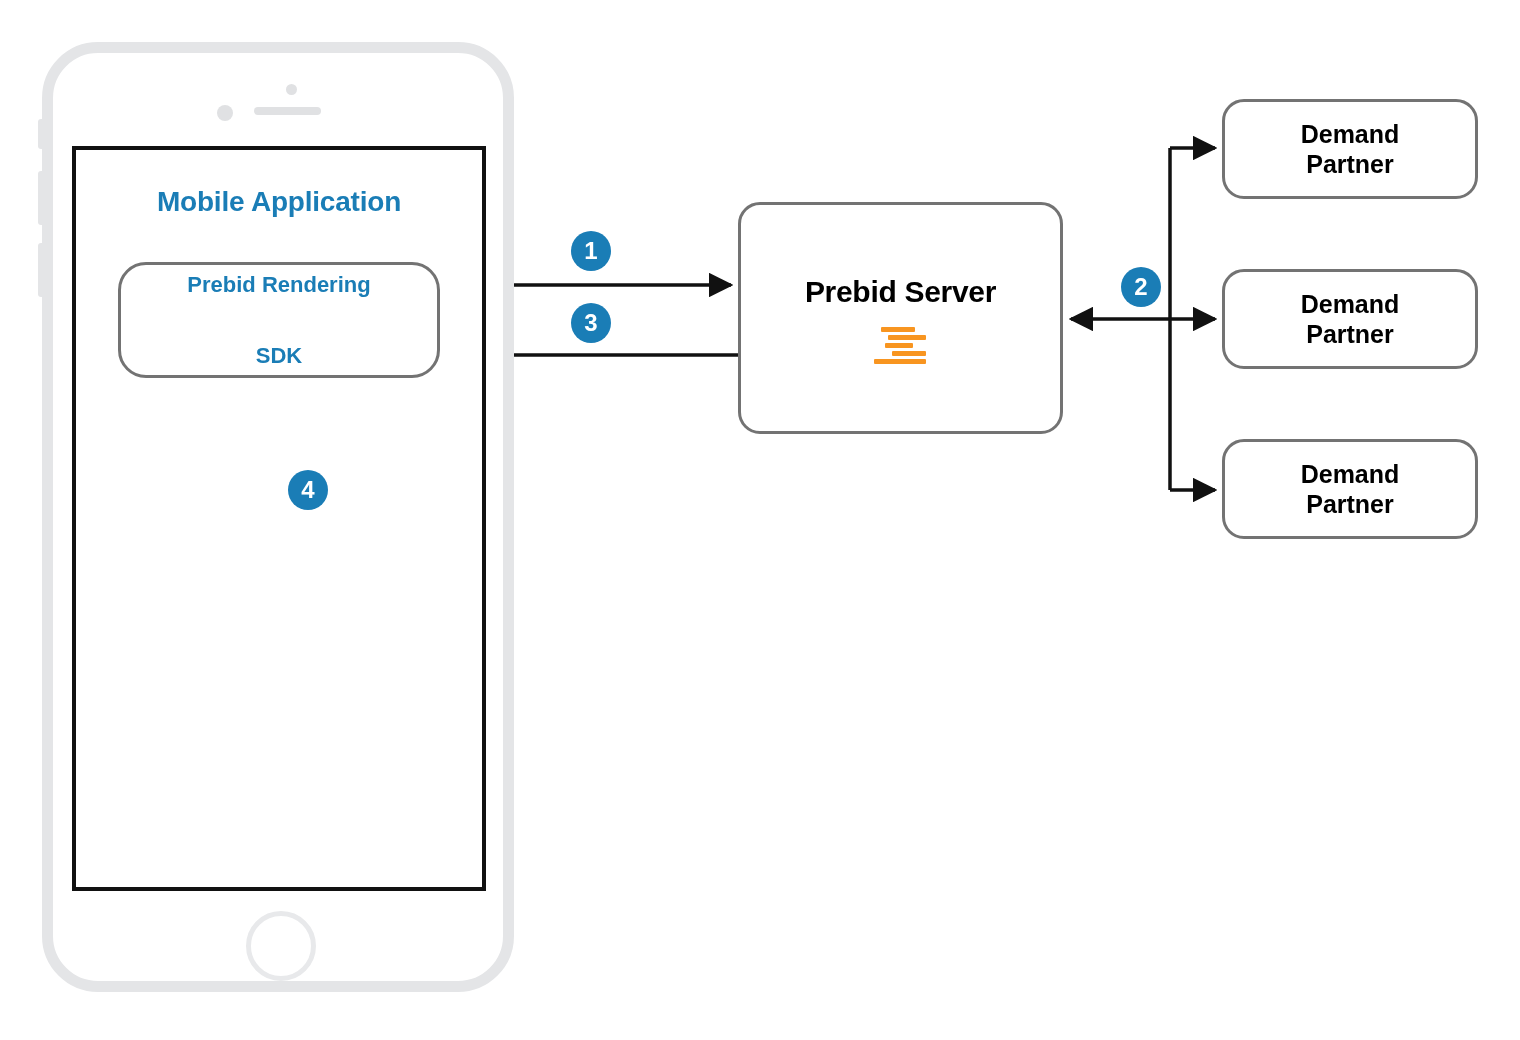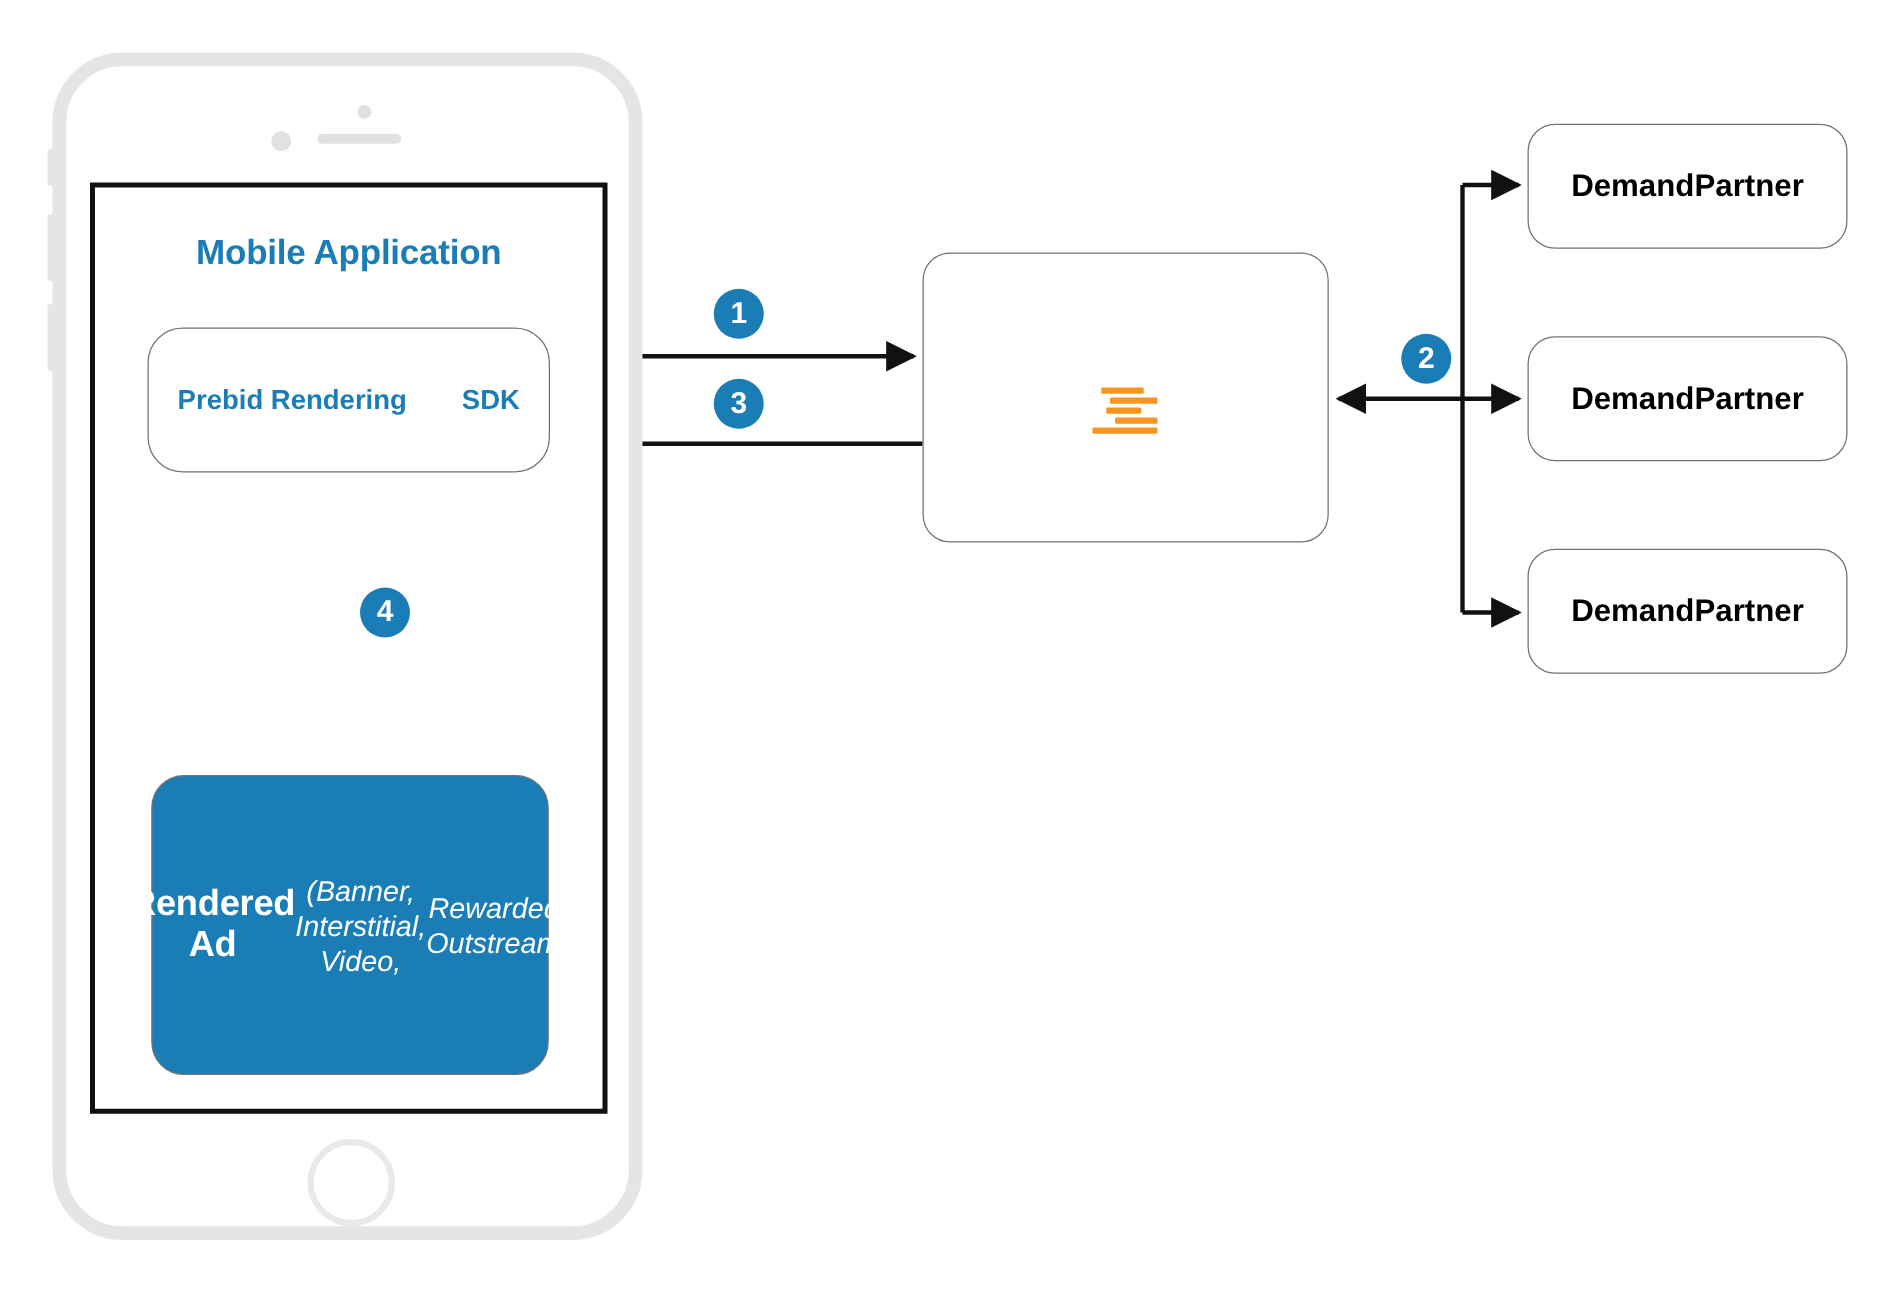--- a/index.html
+++ b/index.html
@@ -107,26 +107,26 @@
     font-size: 28px;
     font-weight: bold;
     color: #1a7db6;
     letter-spacing: -0.2px;
   }
 
   
   .node {
     position: absolute;
     box-sizing: border-box;
-    border: 1px solid #737373;
+    border: 3px solid #737373;
     background: #ffffff;
     display: flex;
     align-items: center;
     justify-content: center;
-    flex-direction: row;
+    flex-direction: column;
     text-align: center;
   }
   .sdk-box {
     left: 118px;
     top: 262px;
     width: 322px;
     height: 116px;
     border-radius: 28px;
     color: #1a7db6;
     font-size: 22px;
@@ -259,27 +259,23 @@
   </div>
 
   <div class="app-screen"></div>
   <div class="app-title">Mobile Application</div>
 
   <div class="node sdk-box">
     <span>Prebid Rendering</span>
     <span>SDK</span>
   </div>
 
-  <div class="node ad-box">
-    <span class="ad-title">Rendered Ad</span>
-    <span class="ad-sub">(Banner, Interstitial, Video,</span>
-    <span class="ad-sub" style="margin-top:0">Rewarded, Outstream)</span>
-  </div>
 
   <div class="node server-box">
+    <span class="server-title">Prebid Server</span>
     <span class="prebid-logo">
       <span></span>
         <span></span>
         <span></span>
         <span></span>
         <span></span>
     </span>
   </div>
 
   <div class="node partner-box partner-1">

